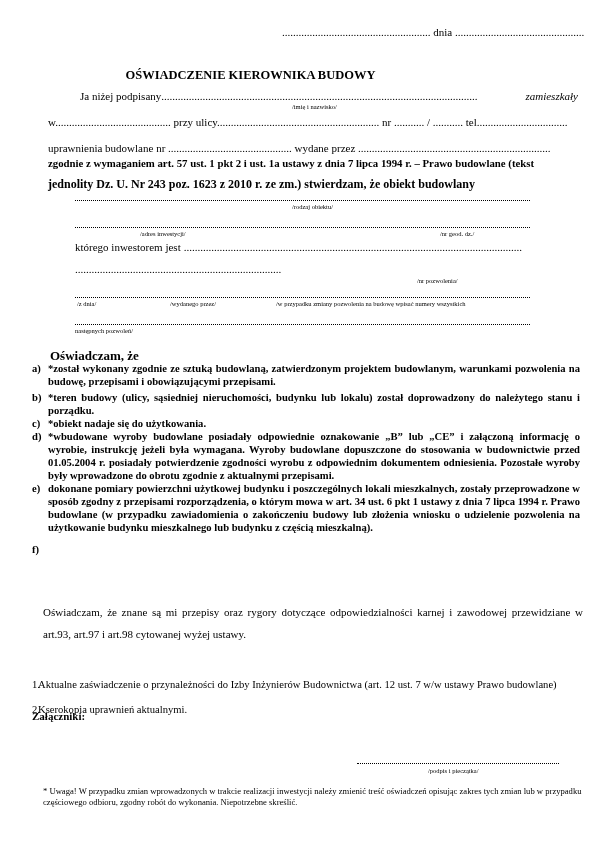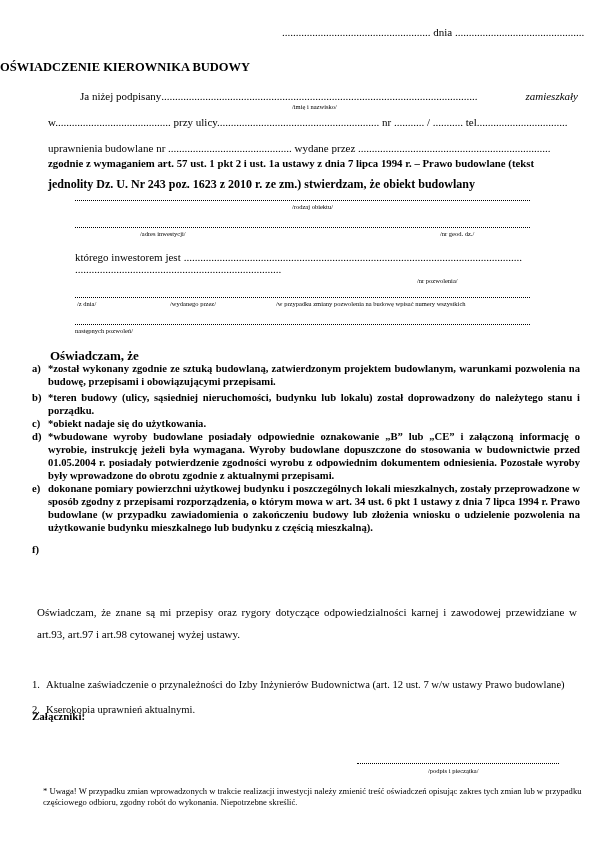--- a/index.html
+++ b/index.html
@@ -8,37 +8,37 @@
       font-family: "Liberation Serif", "DejaVu Serif", serif;
       color: #000; font-size: 11px;
     }
     .abs { position: absolute; white-space: nowrap; }
     .sm { font-size: 6.5px; }
     .b { font-weight: bold; }
     .title { font-size: 12.5px; font-weight: bold; }
     .list-item { position: absolute; left: 32px; width: 548px; font-weight: bold; font-size: 10.6px; line-height: 13px; }
     .list-item .mk { position: absolute; left: 0; top: 0; }
     .list-item .tx { margin-left: 16px; text-align: justify; text-align-last: left; white-space: normal; display: block; }
-    .para { position: absolute; left: 37px; width: 540px; font-size: 11px; line-height: 22px; text-align: justify; }
+    .para { position: absolute; left: 43px; width: 540px; font-size: 11px; line-height: 22px; text-align: justify; }
     .att { position: absolute; left: 32px; width: 548px; font-size: 10.6px; line-height: 12.5px; }
     .att .mk { position: absolute; left: 0; }
-    .att .tx { display: block; margin-left: 14px; text-align: justify; text-align-last: left; }
+    .att .tx { display: block; margin-left: 6px; text-align: justify; text-align-last: left; }
     .note { position: absolute; left: 43px; width: 540px; font-size: 8.6px; line-height: 11px; }
     .dotline { position: absolute; border-bottom: 1px dotted #000; height: 0; }
   </style>
 </head>
 <body>
 
 <div class="abs" style="left:282px; top:26px; font-size:11px;">
   <span>......................................................</span>
   <span>dnia</span>
   <span>...............................................</span>
 </div>
 
-<div class="abs title" style="left:0; width:501px; text-align:left; top:60px;">OŚWIADCZENIE KIEROWNIKA BUDOWY</div>
+<div class="abs title" style="left:0; width:501px; text-align:center; top:68px;">OŚWIADCZENIE KIEROWNIKA BUDOWY</div>
 
 <div class="abs" style="left:80px; top:90px; width:498px; display:flex;">
   <span>Ja niżej podpisany</span>
   <span style="flex:1; overflow:hidden;">...................................................................................................................</span>
   <span style="margin-left:3px;font-style:italic;">zamieszkały</span>
 </div>
 <div class="abs sm" style="left:292px; top:103px;">/imię i nazwisko/</div>
 
 <div class="abs" style="left:48px; top:116px; width:530px; overflow:hidden;">w.......................................... przy ulicy........................................................... nr ........... / ........... tel.................................</div>
 
@@ -47,21 +47,21 @@
 <div class="abs b" style="left:48px; top:157px; width:535px; font-size:10.8px;">zgodnie z wymaganiem art. 57 ust. 1 pkt 2  i ust. 1a ustawy  z  dnia  7  lipca  1994 r. – Prawo  budowlane  (tekst</div>
 <div class="abs b" style="left:48px; top:177px; font-size:12px;">jednolity Dz. U. Nr 243 poz. 1623 z 2010 r. ze zm.) stwierdzam, że obiekt budowlany</div>
 
 <div class="dotline" style="left:75px; top:200px; width:455px;"></div>
 <div class="abs sm" style="left:292px; top:203px;">/rodzaj obiektu/</div>
 
 <div class="dotline" style="left:75px; top:227px; width:455px;"></div>
 <div class="abs sm" style="left:140px; top:230px;">/adres inwestycji/</div>
 <div class="abs sm" style="left:440px; top:230px;">/nr geod. dz./</div>
 
-<div class="abs" style="left:75px; top:251px; width:456px; display:flex;align-items:center;">
+<div class="abs" style="left:75px; top:241px; width:456px; display:flex;align-items:center;">
   <span>którego inwestorem jest</span>
   <span style="flex:1; overflow:hidden; margin-left:3px;">...........................................................................................................................</span>
 </div>
 
 <div class="abs" style="left:75px; top:263px; width:456px; display:flex;">
   <span style="flex:1; overflow:hidden;">...........................................................................</span>
 </div>
 <div class="abs sm" style="left:417px; top:277px;">/nr pozwolenia/</div>
 
 <div class="dotline" style="left:75px; top:297px; width:455px;"></div>

